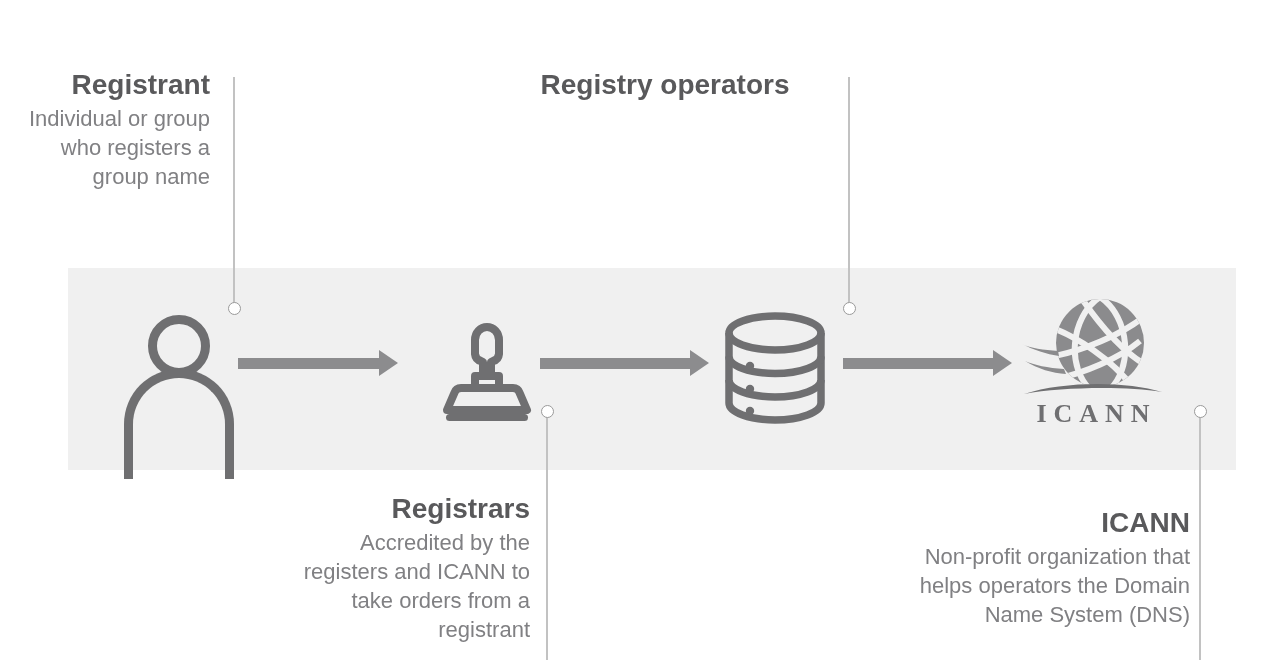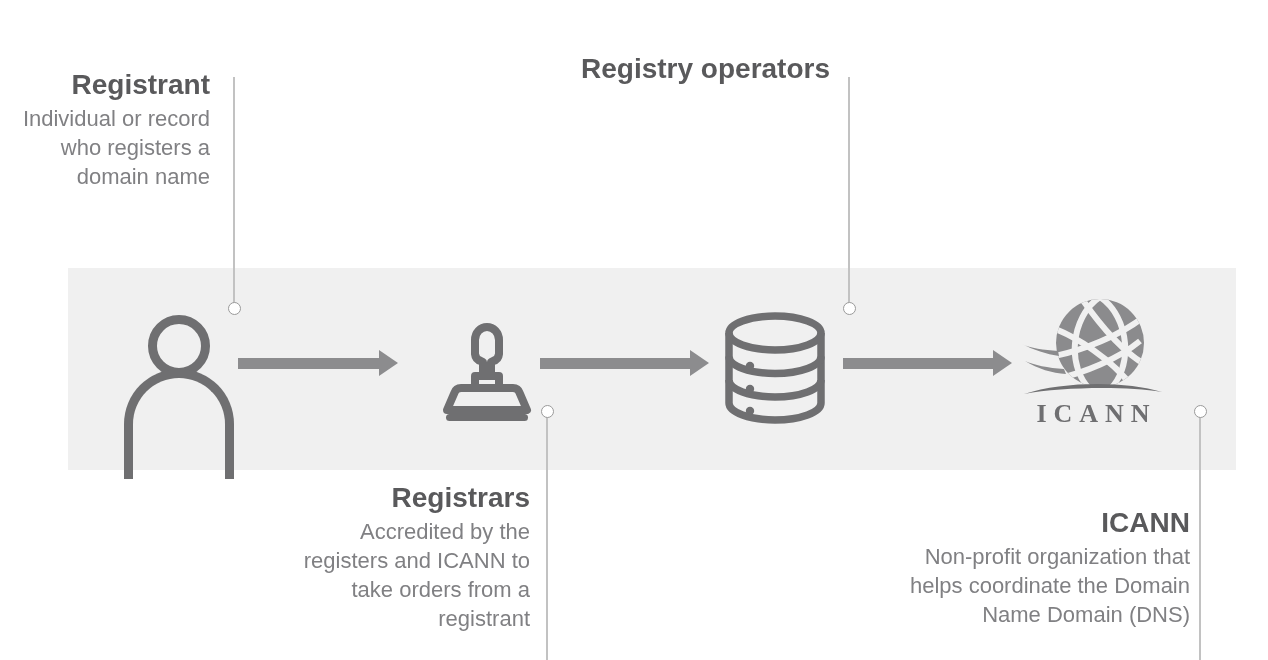--- a/index.html
+++ b/index.html
@@ -58,22 +58,22 @@
     margin-bottom: 2px;
   }
   .label .desc {
     font-size: 22px;
     line-height: 29px;
     color: #808083;
   }
   .align-right { text-align: right; }
 
   #label-registrant { left: 20px; top: 28px; width: 190px; }
-  #label-registry   { left: 500px; top: 12px; width: 330px; }
-  #label-registrars { left: 300px; top: 441px; width: 230px; }
+  #label-registry   { left: 500px; top: 28px; width: 330px; text-align: center; }
+  #label-registrars { left: 300px; top: 452px; width: 230px; }
   #label-icann      { left: 870px; top: 466px; width: 320px; }
 
   
   .arrow { position: absolute; }
   .arrow .shaft {
     position: absolute;
     left: 0;
     top: 8px;
     height: 11px;
     background: #8c8c8e;
@@ -138,35 +138,35 @@
   <div class="conn-dot" style="left:843px; top:262px;"></div>
 
   <div class="conn-line" style="left:546px; top:377px; height:248px;"></div>
   <div class="conn-dot" style="left:541px; top:365px;"></div>
 
   <div class="conn-line" style="left:1199px; top:377px; height:248px;"></div>
   <div class="conn-dot" style="left:1194px; top:365px;"></div>
 
   <div class="label align-right" id="label-registrant">
     <div class="title">Registrant</div>
-    <div class="desc">Individual or record who registers a domain name</div>
+    <div class="desc">Individual or group who registers a group name</div>
   </div>
 
   <div class="label align-right" id="label-registry">
     <div class="title">Registry operators</div>
   </div>
 
   <div class="label align-right" id="label-registrars">
     <div class="title">Registrars</div>
     <div class="desc">Accredited by the registers and ICANN to take orders from a registrant</div>
   </div>
 
   <div class="label align-right" id="label-icann">
     <div class="title">ICANN</div>
-    <div class="desc">Non-profit organization that helps coordinate the Domain Name Domain (DNS)</div>
+    <div class="desc">Non-profit organization that helps operators the Domain Name System (DNS)</div>
   </div>
 
   <div class="arrow" style="left:238px; top:310px; width:160px; height:27px;">
     <div class="shaft" style="width:143px;"></div>
     <div class="head" style="left:141px;"></div>
   </div>
 
   <div class="arrow" style="left:540px; top:310px; width:170px; height:27px;">
     <div class="shaft" style="width:152px;"></div>
     <div class="head" style="left:150px;"></div>

